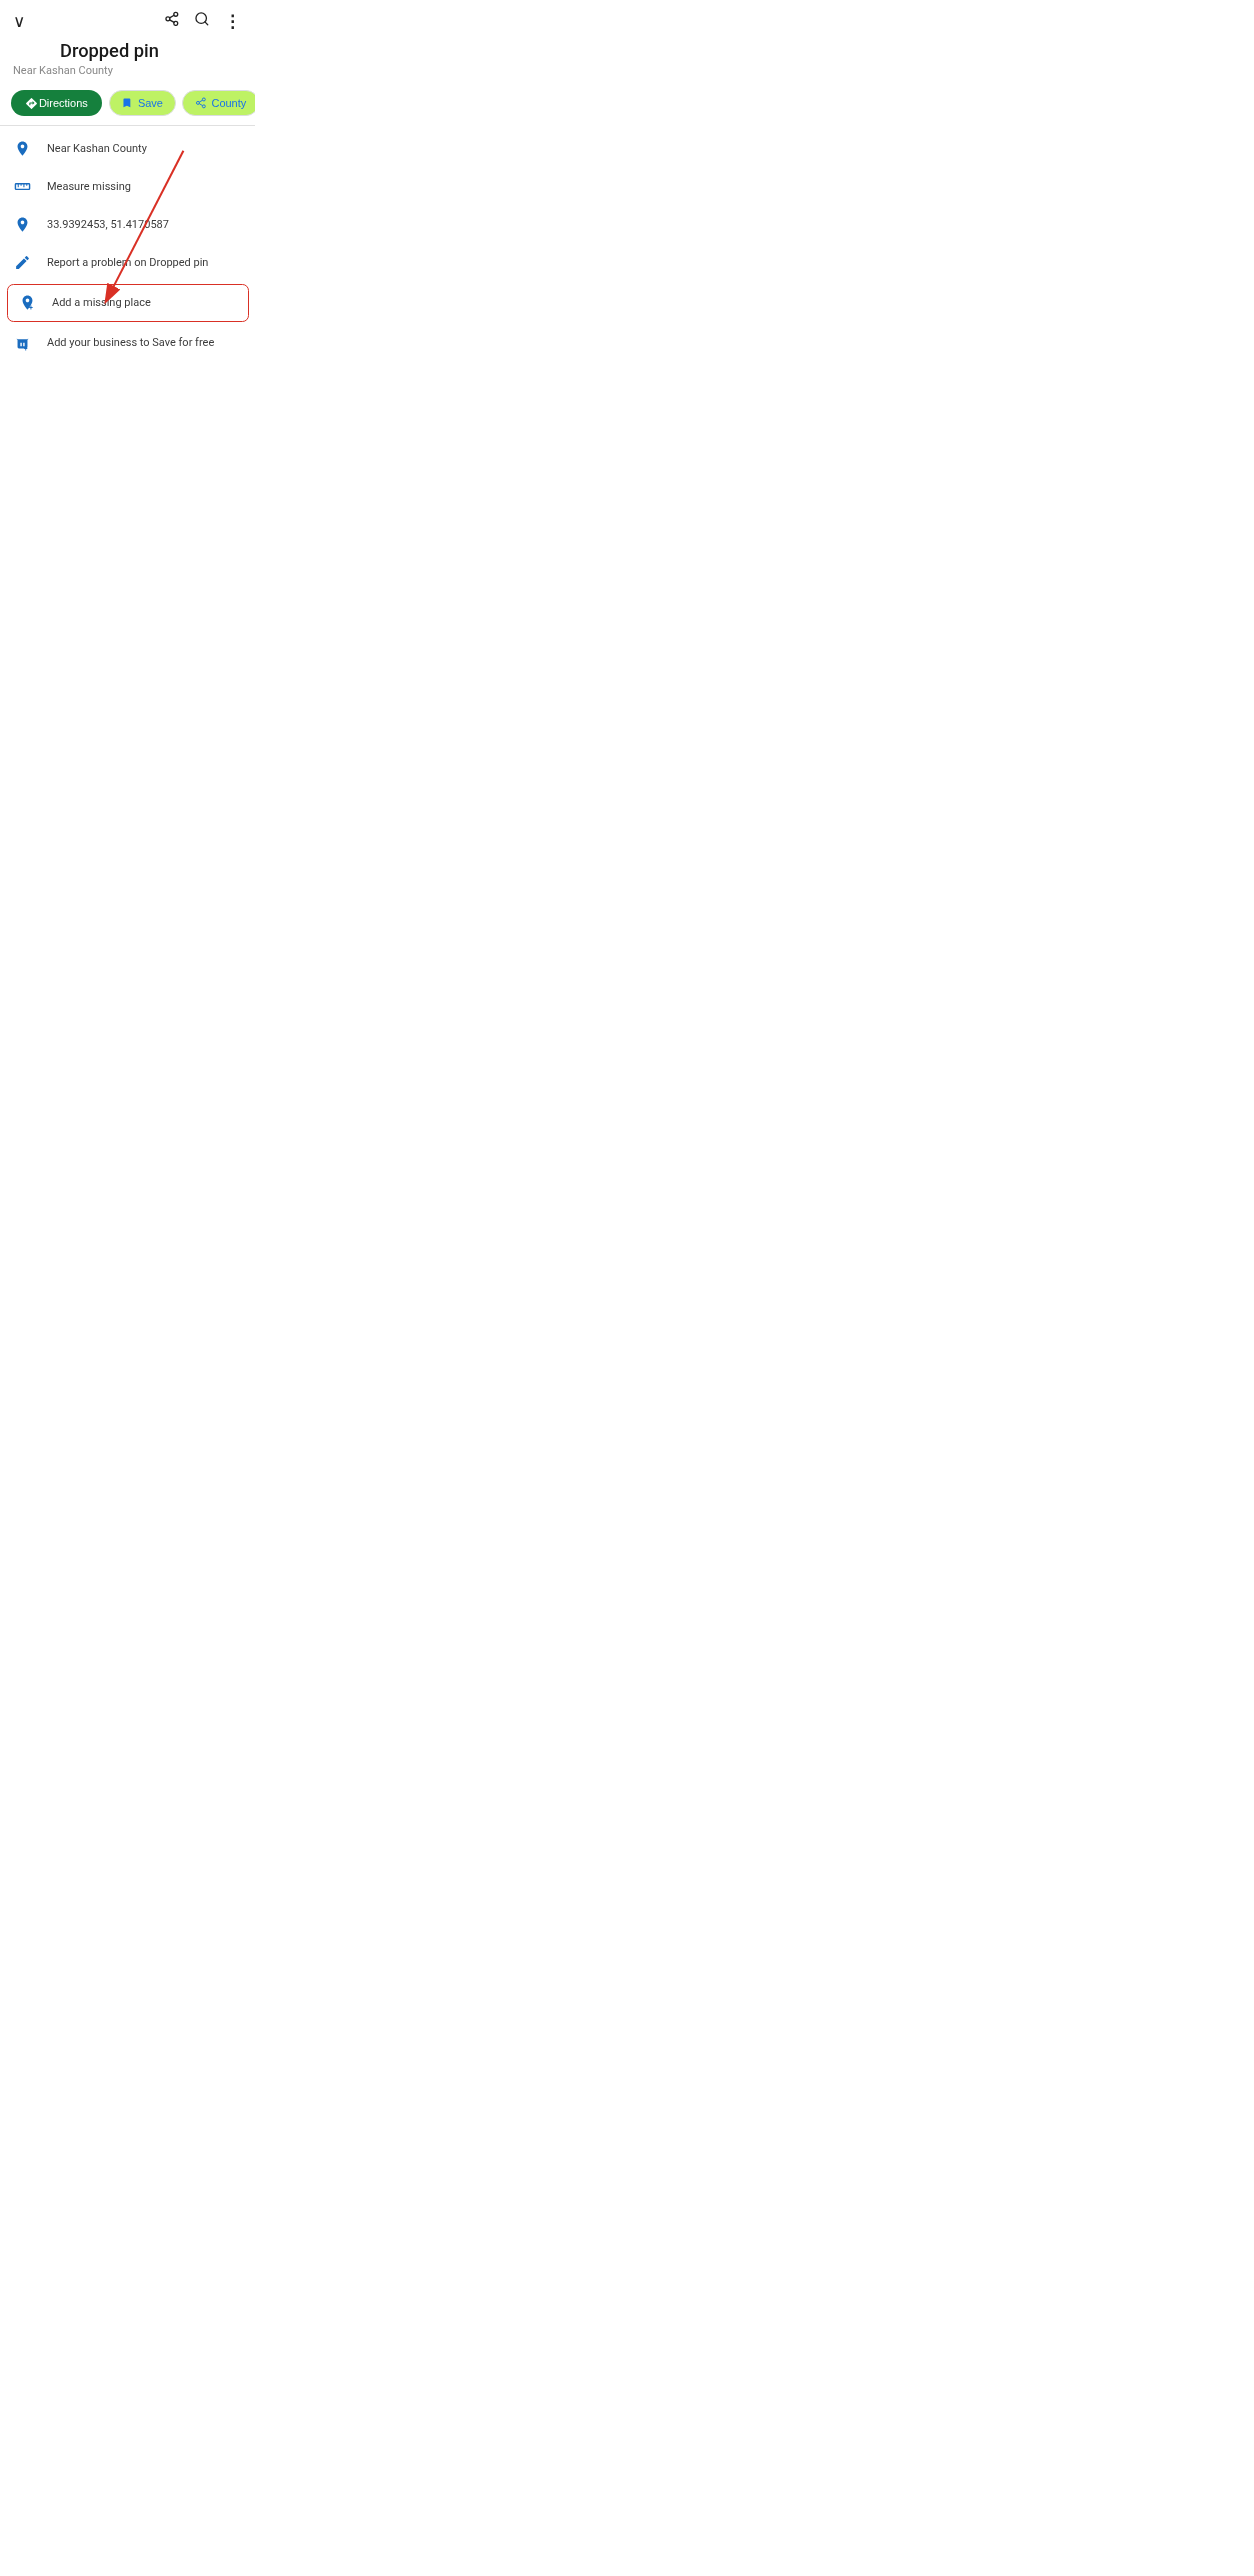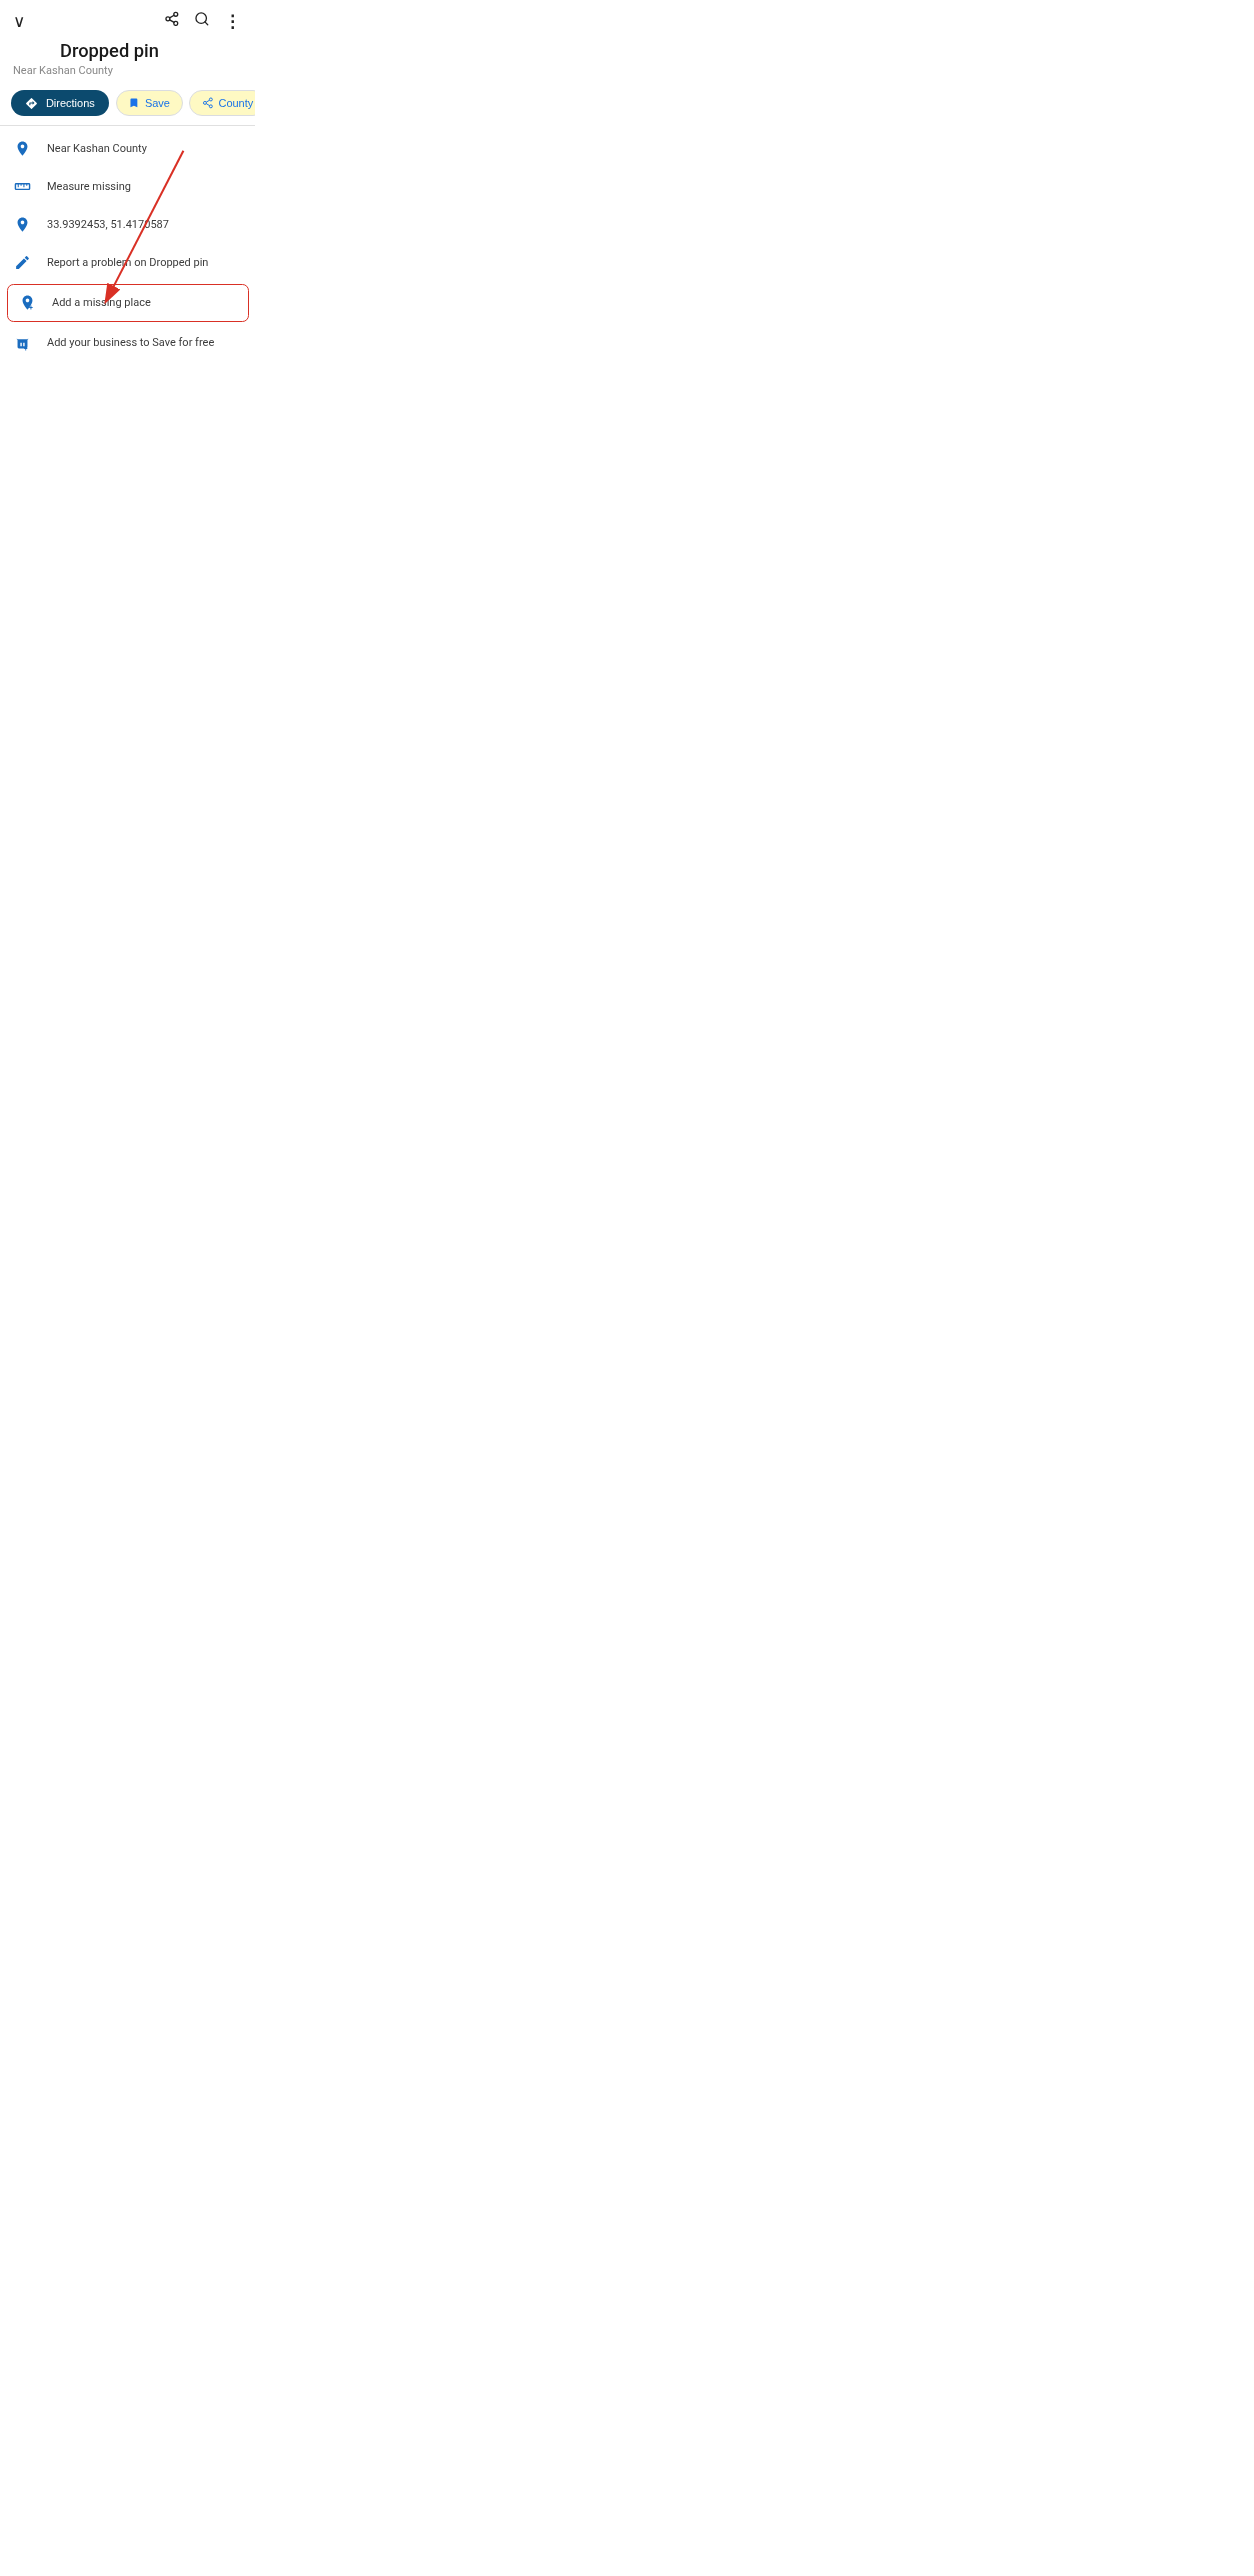--- a/index.html
+++ b/index.html
@@ -43,41 +43,41 @@
     .action-row {
       display: flex;
       align-items: center;
       gap: 6.5px;
       padding: 3.9px 10.5px 9.1px 10.5px;
       overflow-x: auto;
     }
     .btn-directions {
       display: flex;
       align-items: center;
-      gap: 8px;
-      background: #0c4a6e;
+      gap: 1px;
+      background: #15803d;
       color: #fff;
       border: none;
       border-radius: 33px;
       padding: 6.5px 14.4px;
       font-size: 11px;
       font-weight: 500;
       cursor: pointer;
       white-space: nowrap;
     }
     .btn-directions .dir-icon {
       width: 13px;
       height: 13px;
       fill: #fff;
     }
     .btn-outline {
       display: flex;
       align-items: center;
       gap: 4.6px;
-      background: #fef9c3;
+      background: #bef264;
       color: #1a73e8;
       border: 1px solid #dadce0;
       border-radius: 33px;
       padding: 5.9px 11.8px;
       font-size: 11px;
       font-weight: 500;
       cursor: pointer;
       white-space: nowrap;
     }
     .btn-outline svg { fill: #1a73e8; width: 11.8px; height: 11.8px; }

